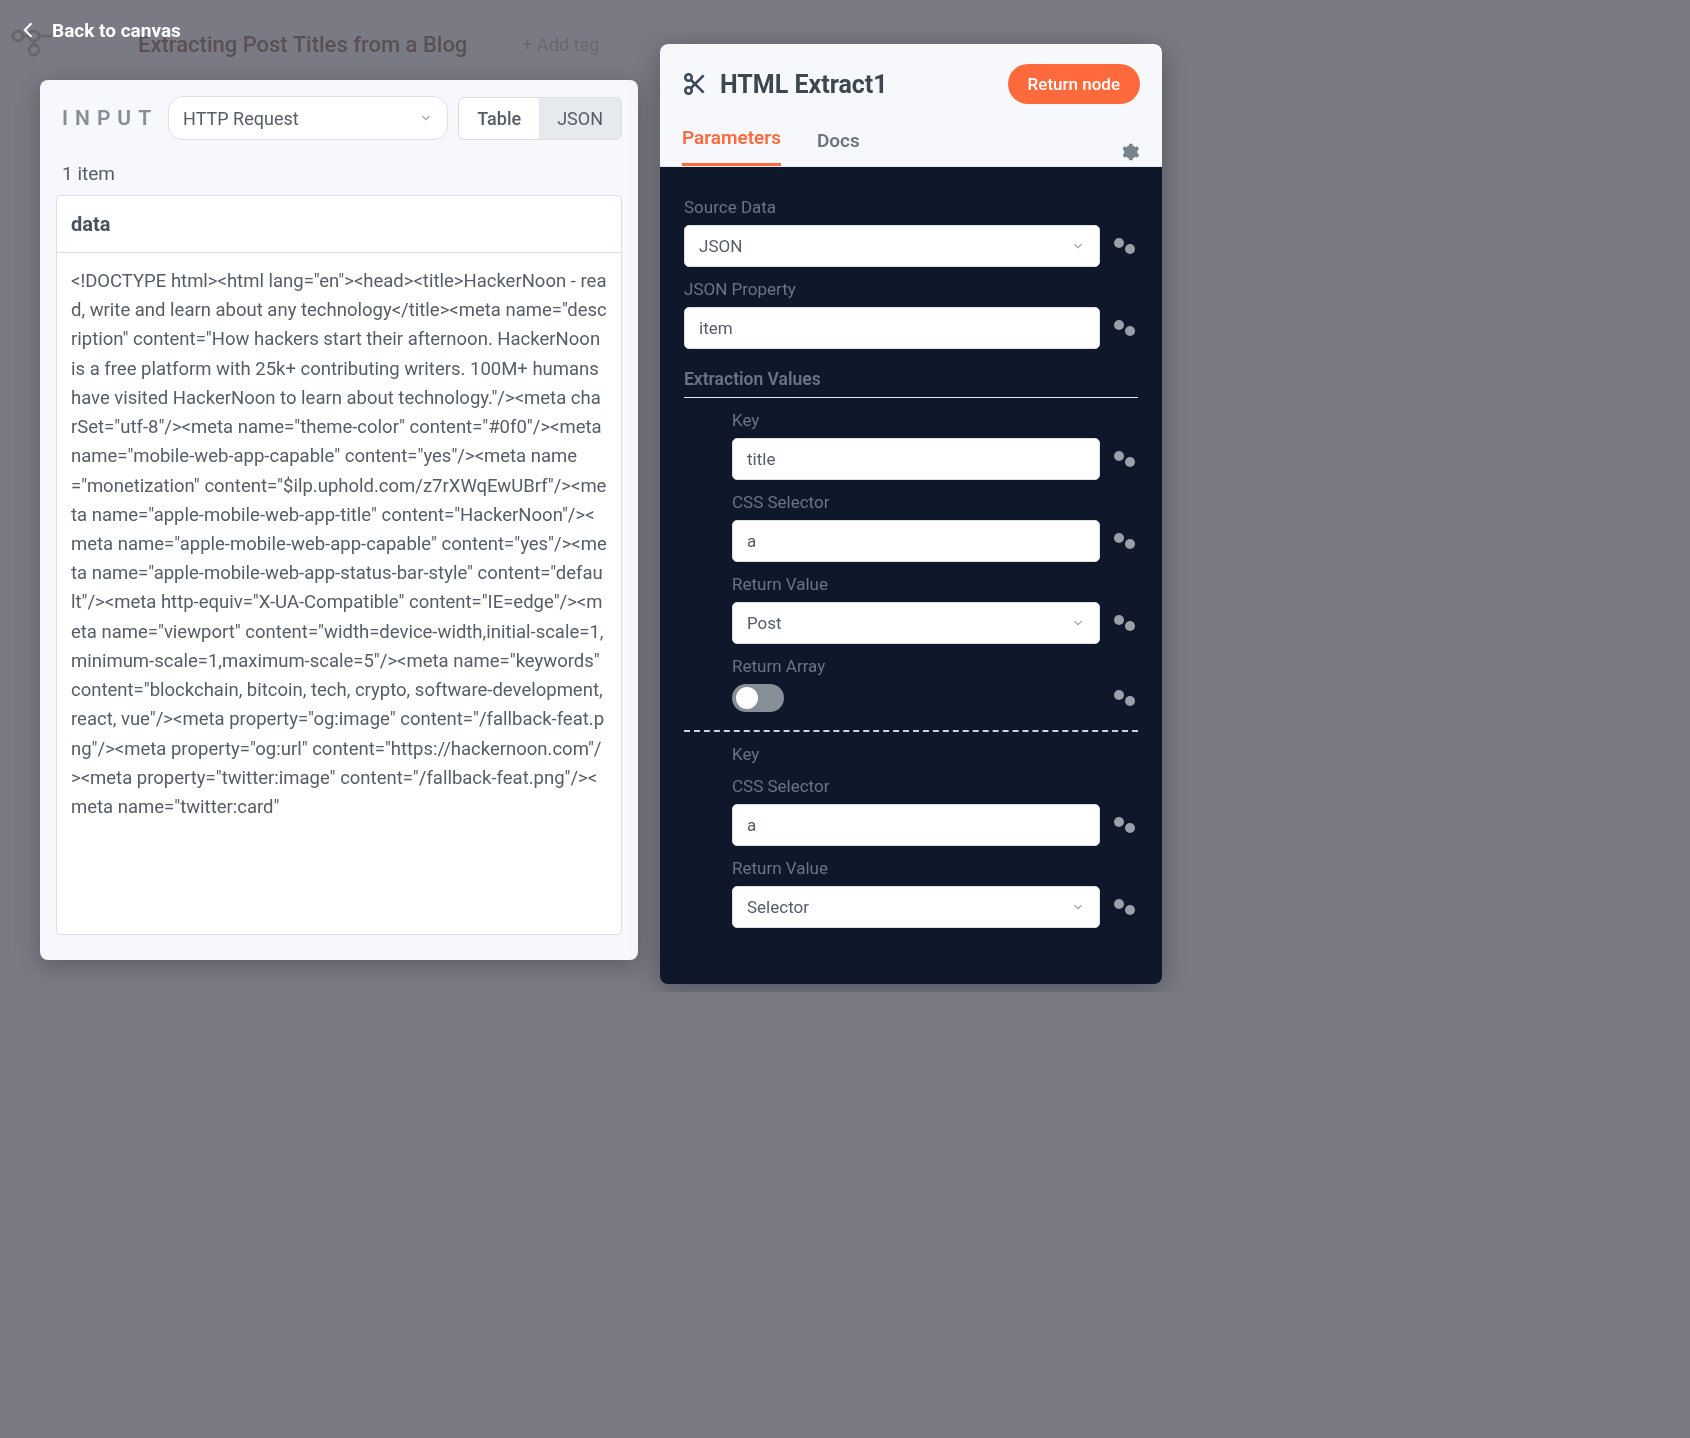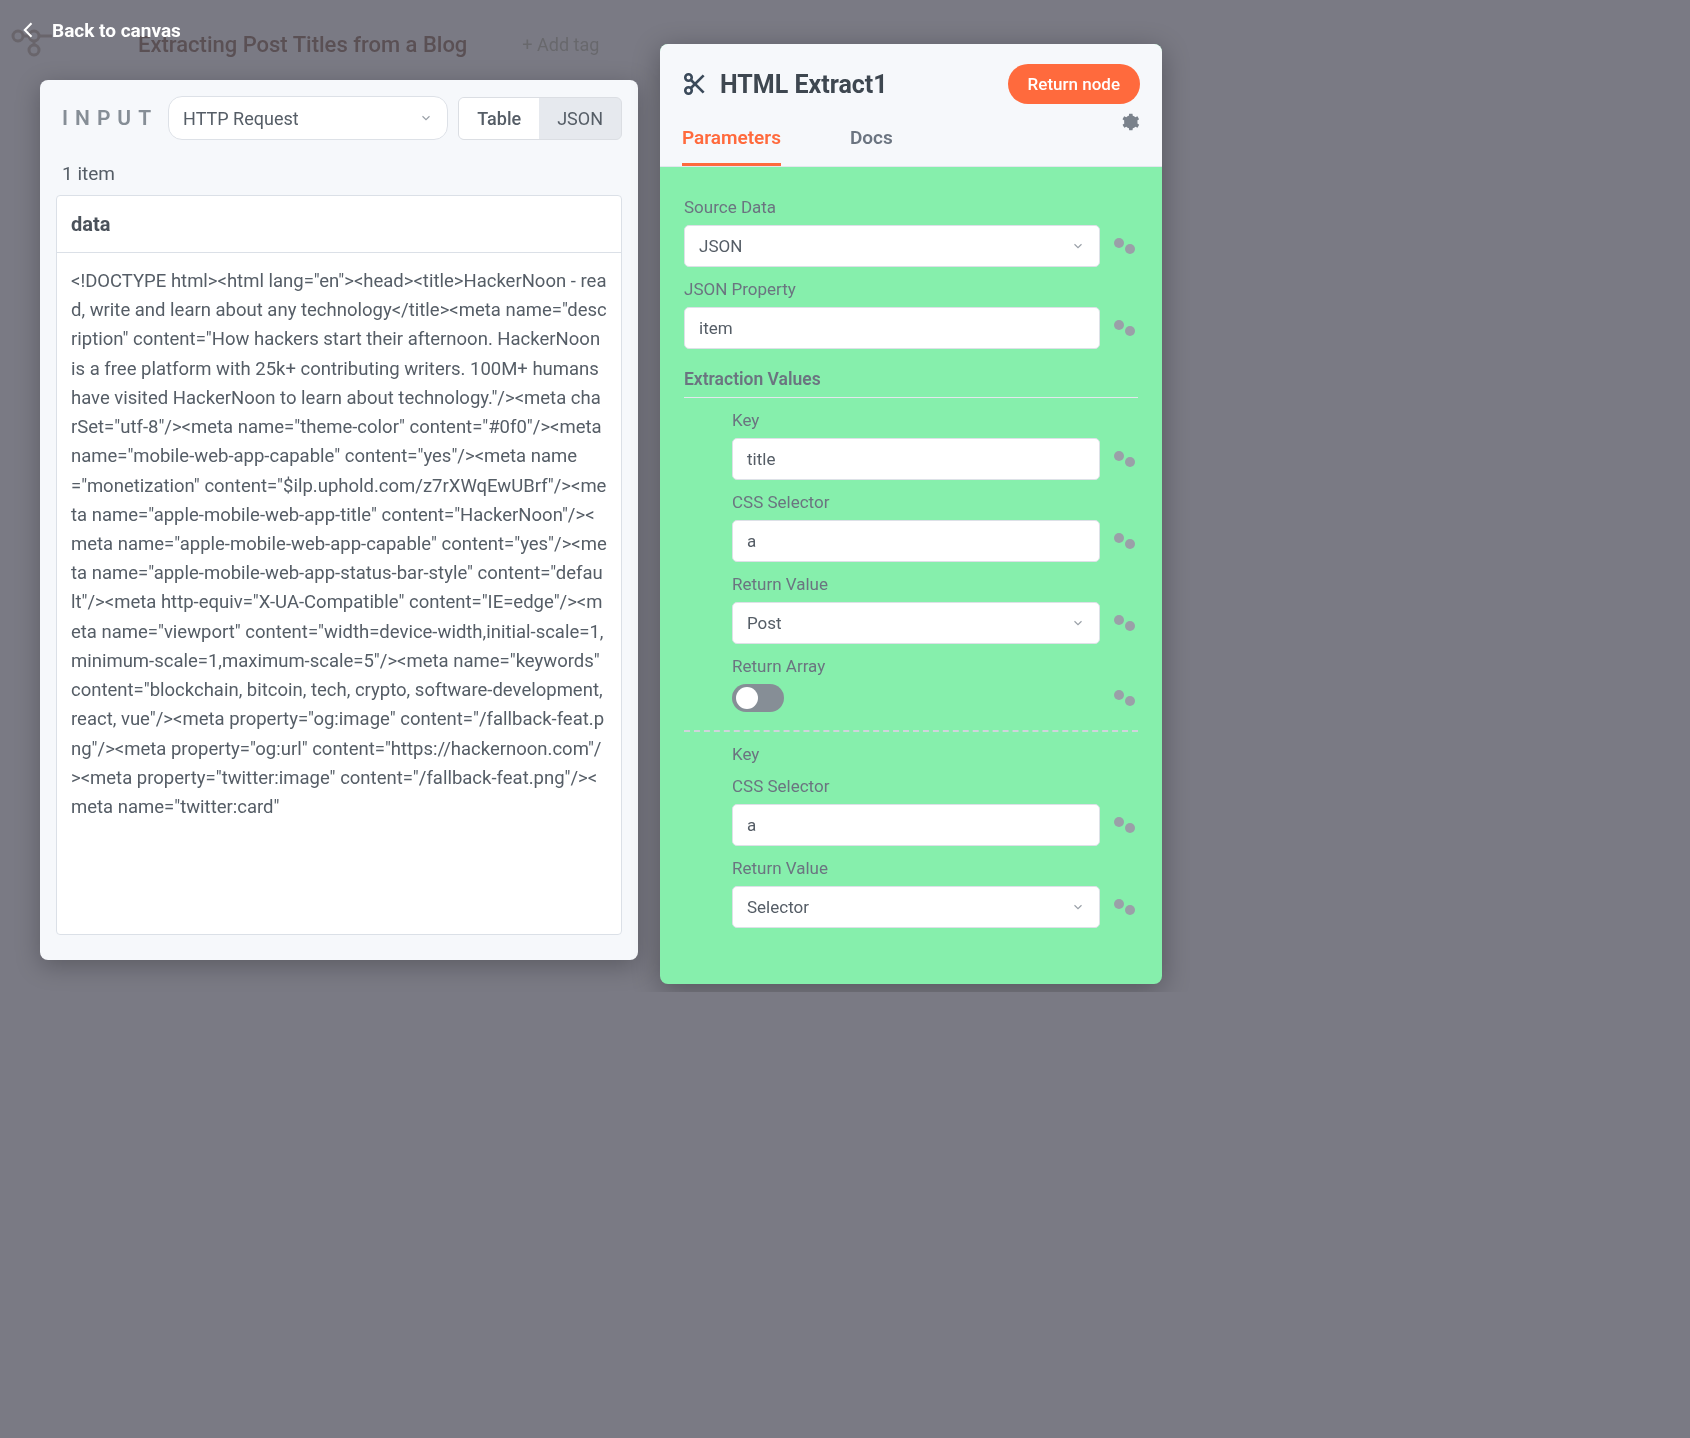--- a/index.html
+++ b/index.html
@@ -26,27 +26,27 @@
 .input-dropdown span { color: #555d66; font-size: 18px; }
 .chev { width: 14px; height: 14px; stroke: #9aa0a8; stroke-width: 2; fill: none; }
 .view-toggle { display: flex; background: #e6e9ee; border-radius: 6px; overflow: hidden; border: 1px solid #dbdee3; }
 .view-toggle .btn { padding: 10px 18px; font-size: 18px; color: #555d66; cursor: pointer; }
 .view-toggle .btn.active { background: #fff; font-weight: 500; }
 .item-count { padding: 22px 22px 10px 22px; color: #555d66; font-size: 19px; }
 .data-box { margin: 0 16px; border: 1px solid #dbe0e7; border-radius: 4px; background: #fff; height: 740px; overflow: hidden; }
 .data-head { border-bottom: 1px solid #dbe0e7; padding: 16px 14px; font-weight: 700; color: #4b525b; font-size: 20px; }
 .data-body { padding: 14px; color: #555d66; font-size: 18.5px; line-height: 1.58; word-break: break-all; }
 
-.right-panel { position: absolute; top: 44px; left: 660px; width: 502px; height: 940px; background: #86efac; border-radius: 8px; box-shadow: 0 6px 28px rgba(0,0,0,0.3); z-index: 5; overflow: hidden; display: flex; flex-direction: column; }
+.right-panel { position: absolute; top: 44px; left: 660px; width: 502px; height: 940px; background: #0f172a; border-radius: 8px; box-shadow: 0 6px 28px rgba(0,0,0,0.3); z-index: 5; overflow: hidden; display: flex; flex-direction: column; }
 .rp-header { display: flex; align-items: center; padding: 20px 22px 8px 22px; background: #f6f8fb; }
 .scissors-icon { width: 26px; height: 26px; margin-right: 12px; }
 .scissors-icon svg { stroke: #3b4a5a; stroke-width: 2.4; fill: none; }
 .node-title { font-size: 25px; font-weight: 700; color: #3e4750; flex: 1; }
 .exec-btn { background: #ff6a3d; color: #fff; border: none; border-radius: 22px; padding: 10px 20px; font-size: 17px; font-weight: 500; cursor: pointer; }
-.rp-tabs { display: flex; align-items: flex-start; background: #f6f8fb; padding: 0 22px; border-bottom: 1px solid #e3e7ed; gap: 33px; }
+.rp-tabs { display: flex; align-items: flex-end; background: #f6f8fb; padding: 0 22px; border-bottom: 1px solid #e3e7ed; }
 .rp-tab { padding: 14px 0; margin-right: 36px; font-size: 19px; font-weight: 600; cursor: pointer; color: #6b7480; }
 .rp-tab.active { color: #ff6a3d; border-bottom: 3px solid #ff6a3d; }
 .gear-tab { margin-left: auto; cursor: pointer; color: #7a828c; }
 .gear-tab svg { width: 20px; height: 20px; fill: #7a828c; }
 
 .rp-body { padding: 18px 24px; overflow-y: auto; flex: 1; }
 .field-label { color: #6b7480; font-size: 17px; margin-bottom: 8px; margin-top: 12px; }
 .field-row { display: flex; align-items: center; gap: 12px; margin-bottom: 8px; }
 .text-input { flex: 1; border: 1px solid #dde1e7; border-radius: 5px; height: 42px; padding: 0 14px; font-size: 17px; color: #555d66; background: #fff; }
 .select-input { flex: 1; border: 1px solid #dde1e7; border-radius: 5px; height: 42px; padding: 0 14px; font-size: 17px; color: #555d66; display: flex; align-items: center; justify-content: space-between; cursor: pointer; background: #fff; }

